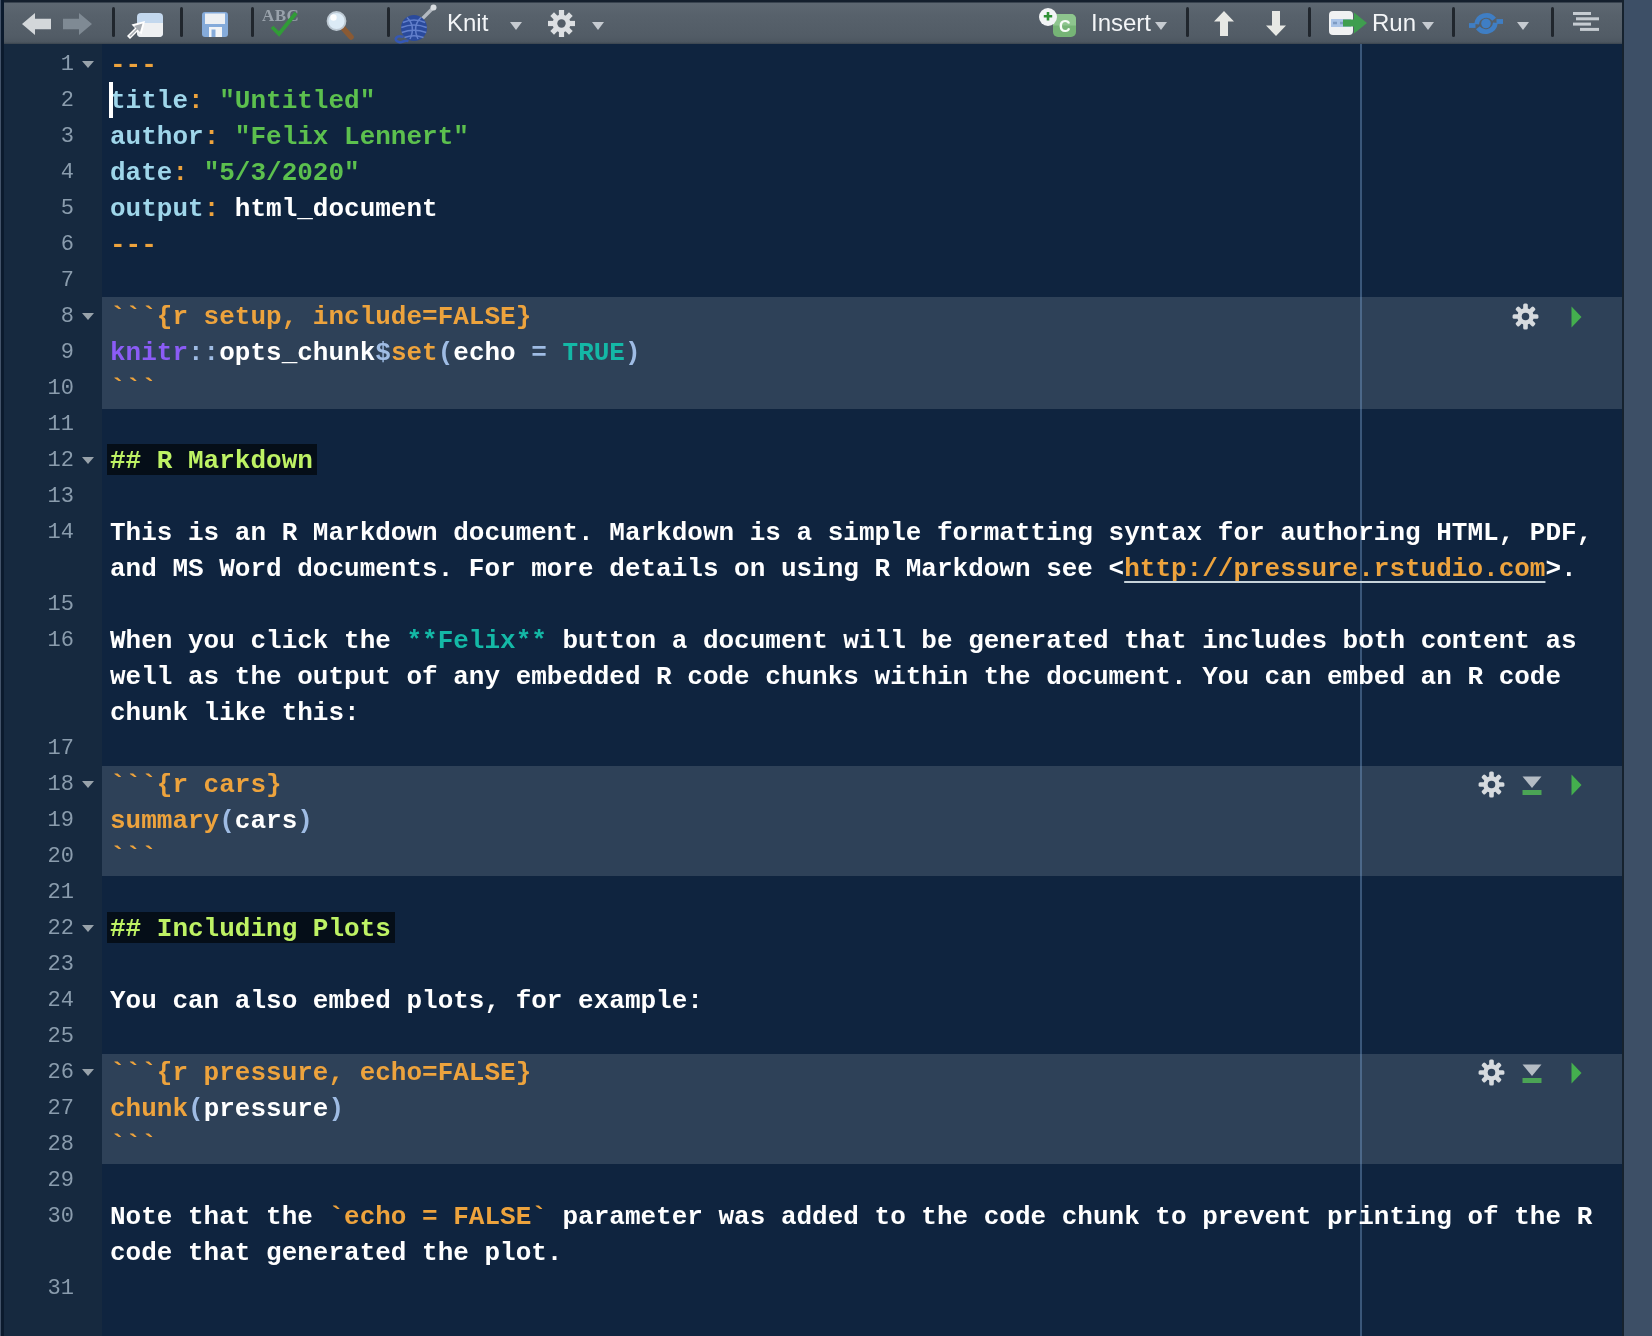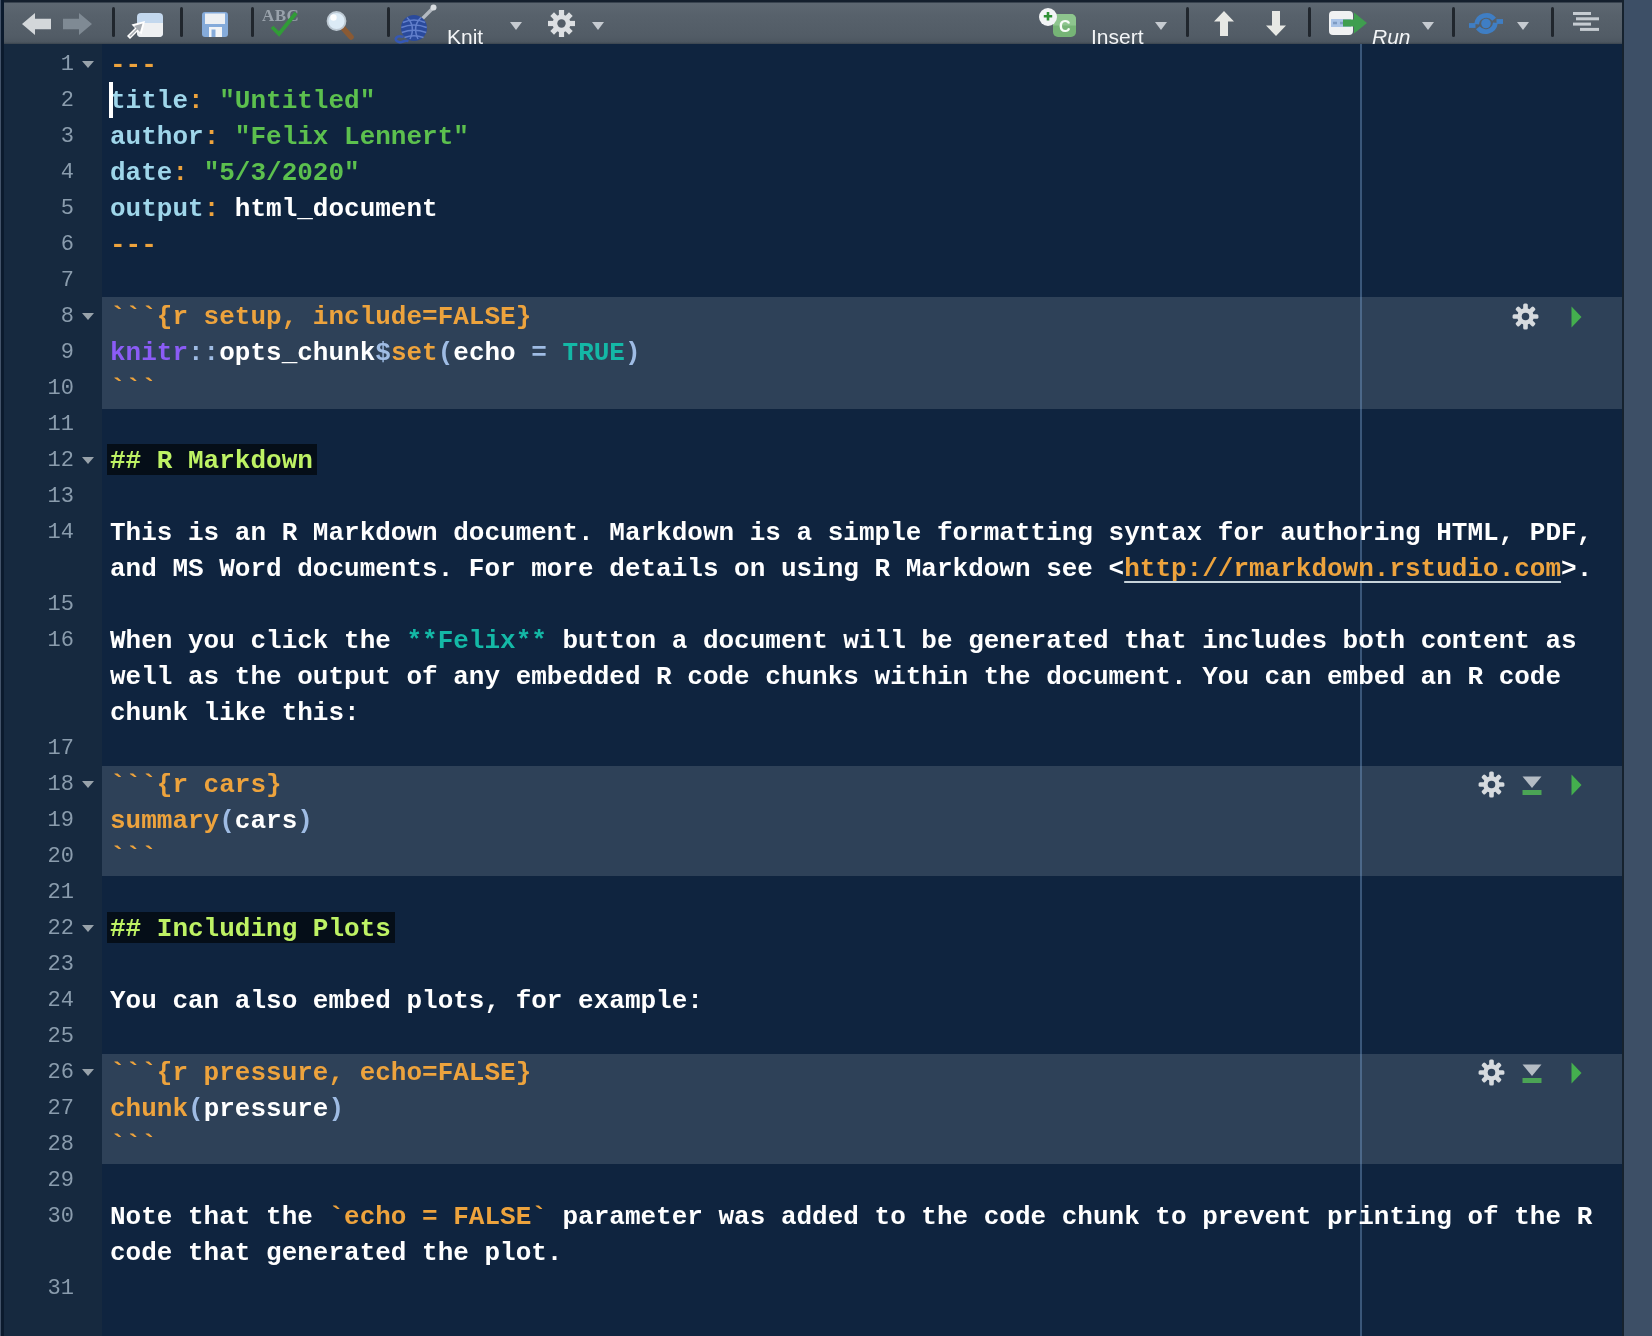--- a/index.html
+++ b/index.html
@@ -21,21 +21,21 @@
   .c{color:#9fd6ea;font-family:Liberation Mono, monospace;} 
   .g{color:#5cc04e;} 
   .m{color:#8b5cf6;} 
   .p{color:#14b8a6;} 
   .b{color:#9fbce4;} 
   .hd{color:#bef264;}
   .hbox{position:absolute;background:#050e18;height:31px;}
   .lnk{text-decoration:underline;text-decoration-color:#c7d3da;text-decoration-thickness:2px;text-underline-offset:5px;text-decoration-skip-ink:none;}
   #cursor{position:absolute;left:108.5px;top:37.5px;width:4px;height:36px;background:#ffffff;}
   .fold{position:absolute;width:0;height:0;border-left:6px solid transparent;border-right:6px solid transparent;border-top:7px solid #98a2aa;}
-  .tbtext{position:absolute;font-family:"Liberation Sans",sans-serif;font-size:21px;color:#f3f5f7;top:25px;}
+  .tbtext{position:absolute;font-family:"Liberation Sans",sans-serif;font-size:24px;color:#f3f5f7;top:9px;}
   .dd{position:absolute;width:0;height:0;border-left:6.5px solid transparent;border-right:6.5px solid transparent;border-top:8px solid #c6cbd1;top:22px;}
   .ticon{position:absolute;}
 </style>
 </head>
 <body>
 <div id="editor">
   <div id="gutter"></div>
   <div class="chunk" style="top:253px;height:112px;"></div>
   <div class="chunk" style="top:722px;height:110px;"></div>
   <div class="chunk" style="top:1010px;height:110px;"></div>
@@ -84,21 +84,21 @@
 <span class="c">output</span><span class="o">:</span> html_document
 <span class="o">---</span>
 
 <span class="o">```{r setup, include=FALSE}</span>
 <span class="m">knitr</span><span class="b">::</span>opts_chunk<span class="b">$</span><span class="o">set</span><span class="b">(</span>echo <span class="b">=</span> <span class="p">TRUE</span><span class="b">)</span>
 <span class="o">```</span>
 
 <span class="hd">## R Markdown</span>
 
 This is an R Markdown document. Markdown is a simple formatting syntax for authoring HTML, PDF,
-and MS Word documents. For more details on using R Markdown see &lt;<span class="o lnk">http://rmarkdown.rstudio.com</span>&gt;.
+and MS Word documents. For more details on using R Markdown see &lt;<span class="o lnk">http://pressure.rstudio.com</span>&gt;.
 
 When you click the <span class="p">**Felix**</span> button a document will be generated that includes both content as
 well as the output of any embedded R code chunks within the document. You can embed an R code
 chunk like this:
 
 <span class="o">```{r cars}</span>
 <span class="o">summary</span><span class="b">(</span>cars<span class="b">)</span>
 <span class="o">```</span>
 
 <span class="hd">## Including Plots</span>
@@ -277,21 +277,21 @@
   <svg class="ticon" style="left:1266px;top:11px;" width="20" height="25" viewBox="0 0 20 25">
       <path d="M10,25 L20,14.5 H14 V0 H6 V14.5 H0 Z" fill="#e7e8e4"></path>
     </svg>
   <svg class="ticon" style="left:1329px;top:10px;" width="40" height="26" viewBox="0 0 40 26">
 <rect x="0" y="1" width="24" height="24" rx="4" fill="#f0f1f2"></rect>
 <rect x="2" y="9" width="20" height="8" fill="#a9c3e6"></rect>
 <path d="M4,13 h4 M11,13 h5 M18,13 h3" stroke="#7d9bc4" stroke-width="2.4"></path>
 <rect x="14" y="9.5" width="12" height="7" fill="#3f9e4f"></rect>
 <path d="M25,2.5 L38,13 L25,23.5 Z" fill="#3f9e4f"></path>
     </svg>
-  <div class="tbtext" style="left:1372px;font-style:italic;">Run</div>
+  <div class="tbtext" style="left:1372px;">Run</div>
   <svg class="ticon" style="left:1467px;top:9px;" width="38" height="29" viewBox="0 0 38 29">
 <g stroke="#3f7ec4" stroke-width="4.8" fill="none">
 <path d="M2,16.5 h6.5"></path>
         <path d="M9.6,15.2 a9.8,9.8 0 0 1 17.5,-5"></path>
 <path d="M36,12.5 h-6.5"></path>
         <path d="M28.4,13.8 a9.8,9.8 0 0 1 -17.5,5"></path>
 </g>
       <circle cx="19" cy="14.5" r="4.8" fill="#3f7ec4"></circle>
     </svg>
   <svg class="ticon" style="left:1571px;top:11px;" width="28" height="22" viewBox="0 0 28 22">

